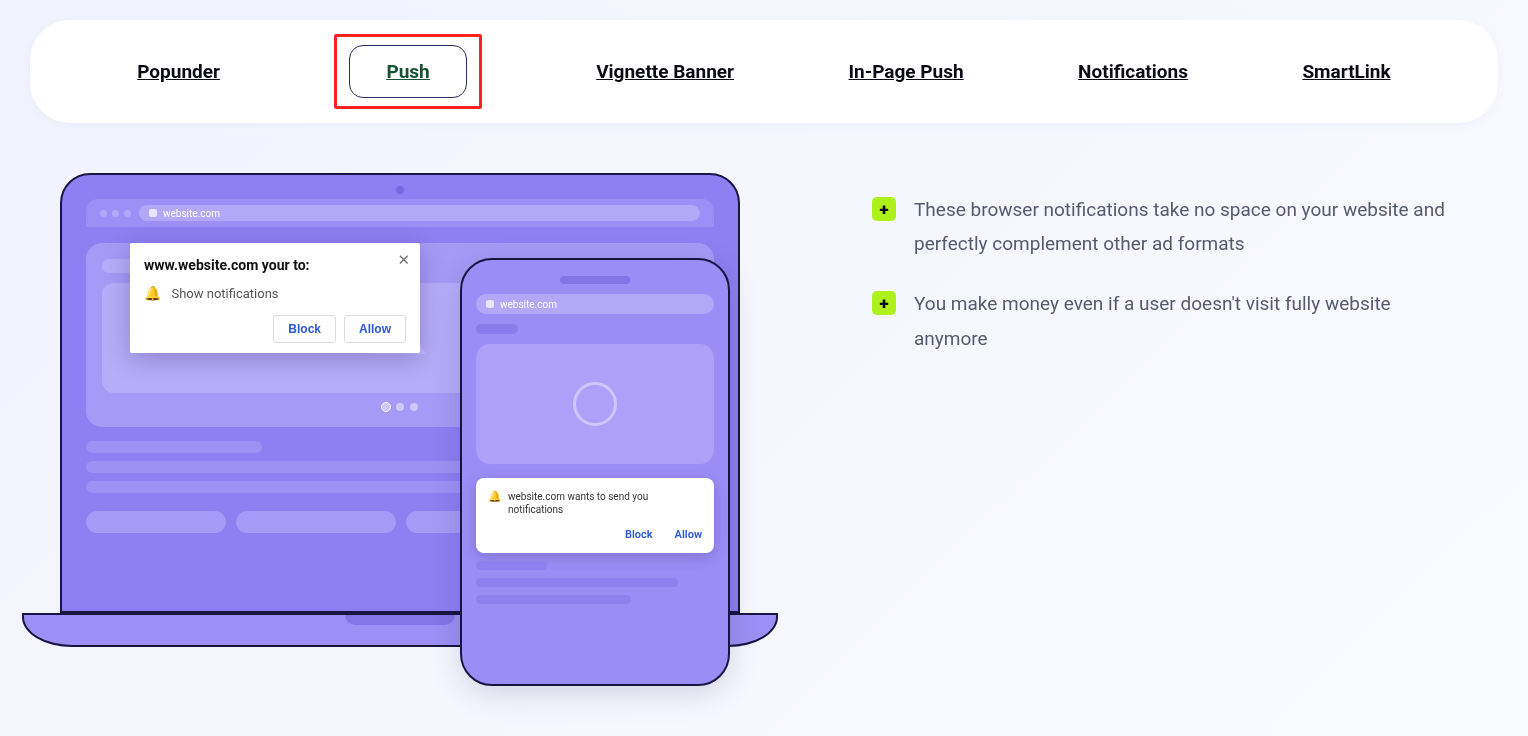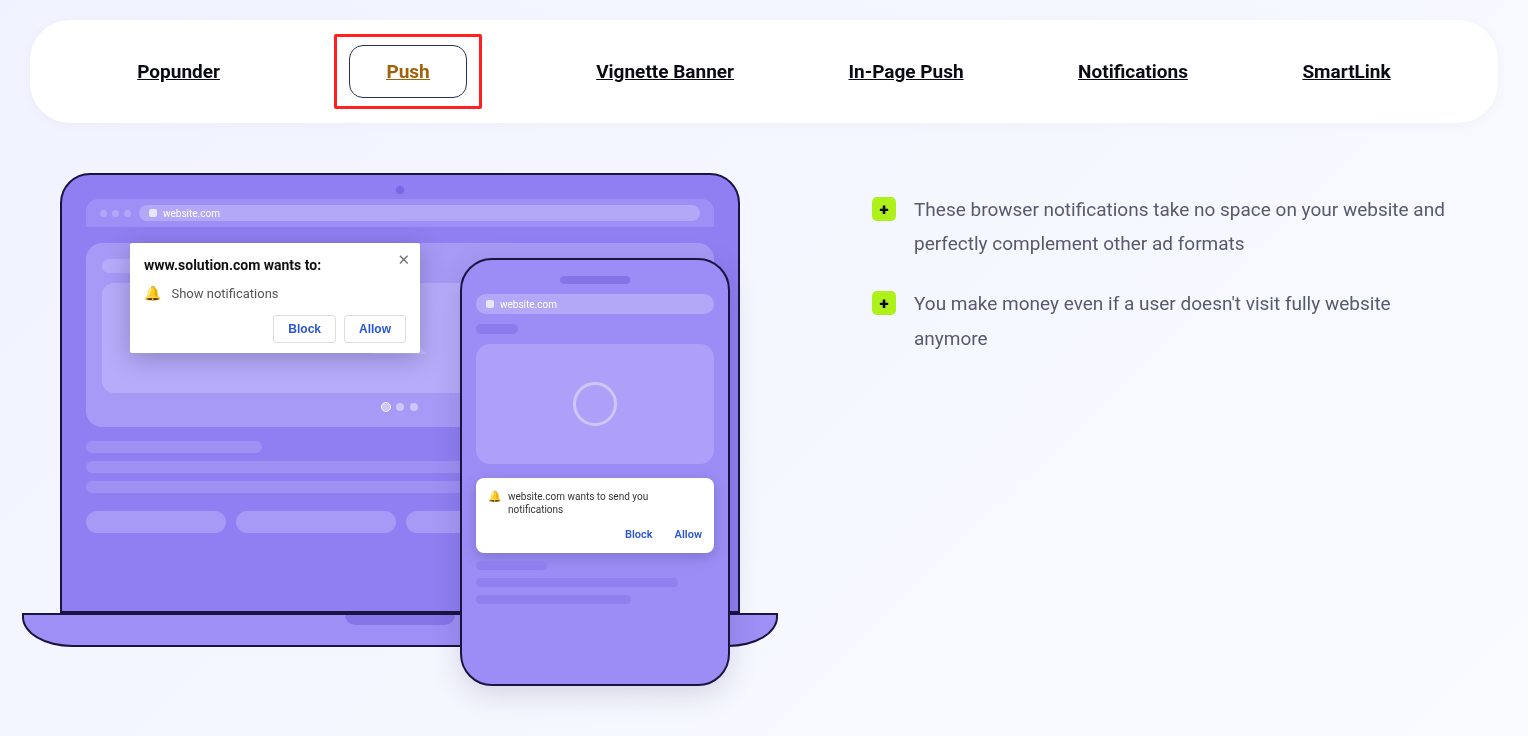--- a/index.html
+++ b/index.html
@@ -30,21 +30,21 @@
 .tab.active-wrap {
   border: 3px solid #ff2020;
   padding: 8px 12px;
   border-radius: 2px;
   position: relative;
 }
 .tab.active-inner {
   border: 1px solid #2b2f5e;
   border-radius: 14px;
   padding: 14px 36px;
-  color: #a16207;
+  color: #14532d;
   font-weight: 700;
 }
 .content {
   display: flex;
   padding: 50px 64px 0 40px;
   gap: 92px;
 }
 .illustration {
   position: relative;
   width: 740px;
@@ -241,21 +241,21 @@
               <div></div>
               <div></div>
             </div>
         </div>
       </div>
       <div class="laptop-base"></div>
     </div>
 
     <div class="desktop-dialog">
       <span class="dd-close">✕</span>
-      <div class="dd-title">www.solution.com wants to:</div>
+      <div class="dd-title">www.website.com your to:</div>
       <div class="dd-row">
         <span class="bell-icon">🔔</span>
         <span>Show notifications</span>
       </div>
       <div class="dd-buttons">
         <button class="dd-btn">Block</button>
         <button class="dd-btn">Allow</button>
       </div>
     </div>
 

